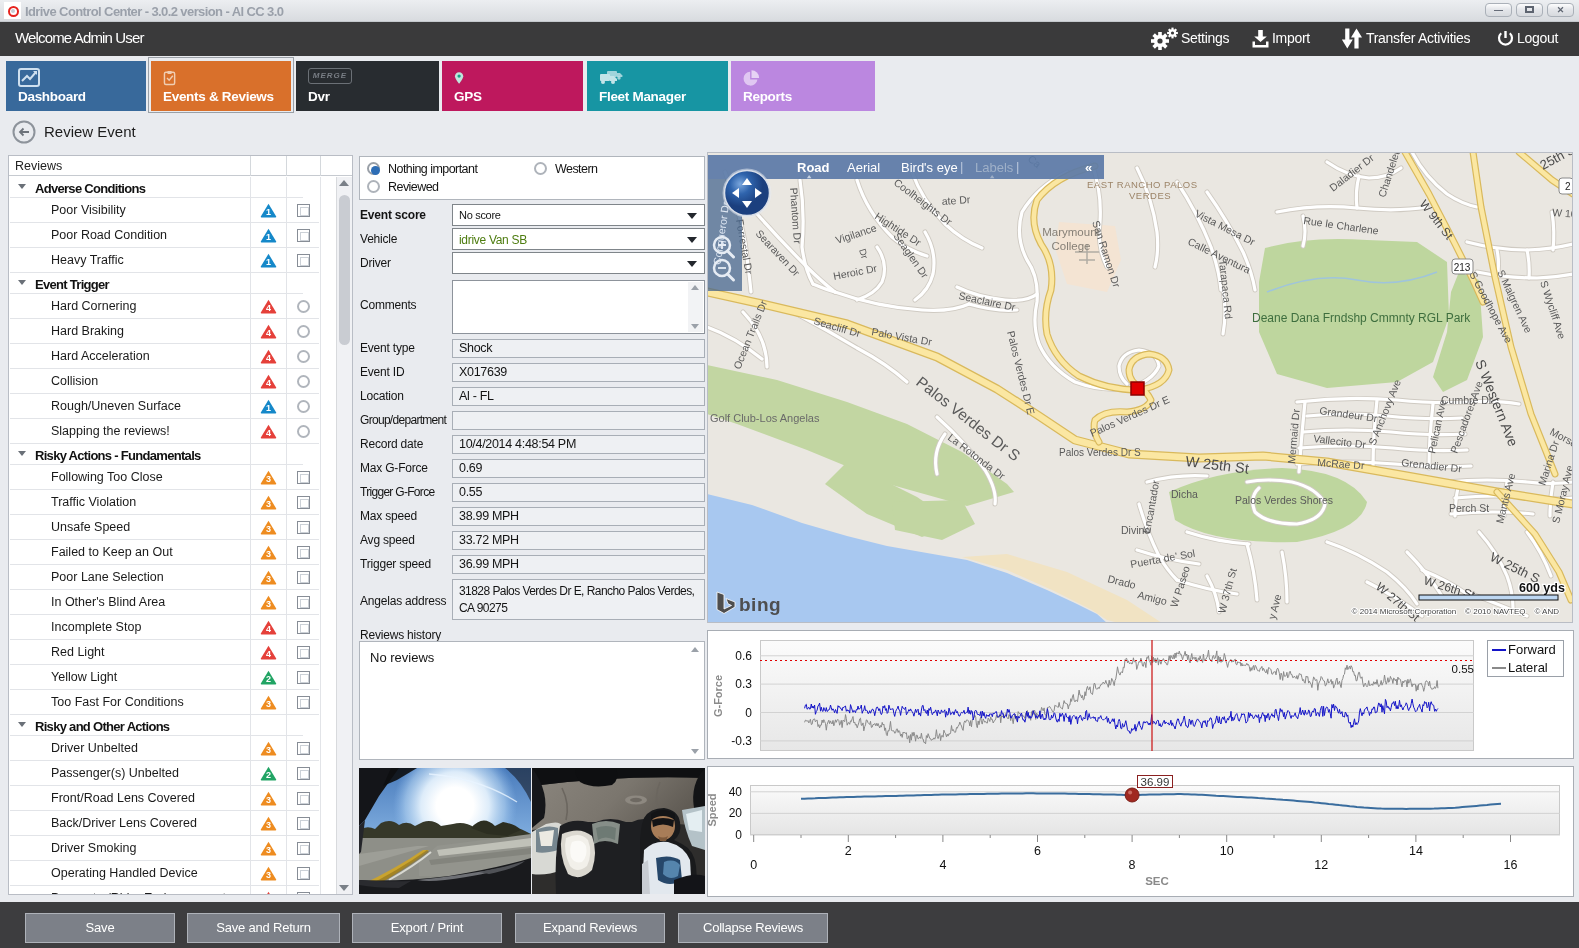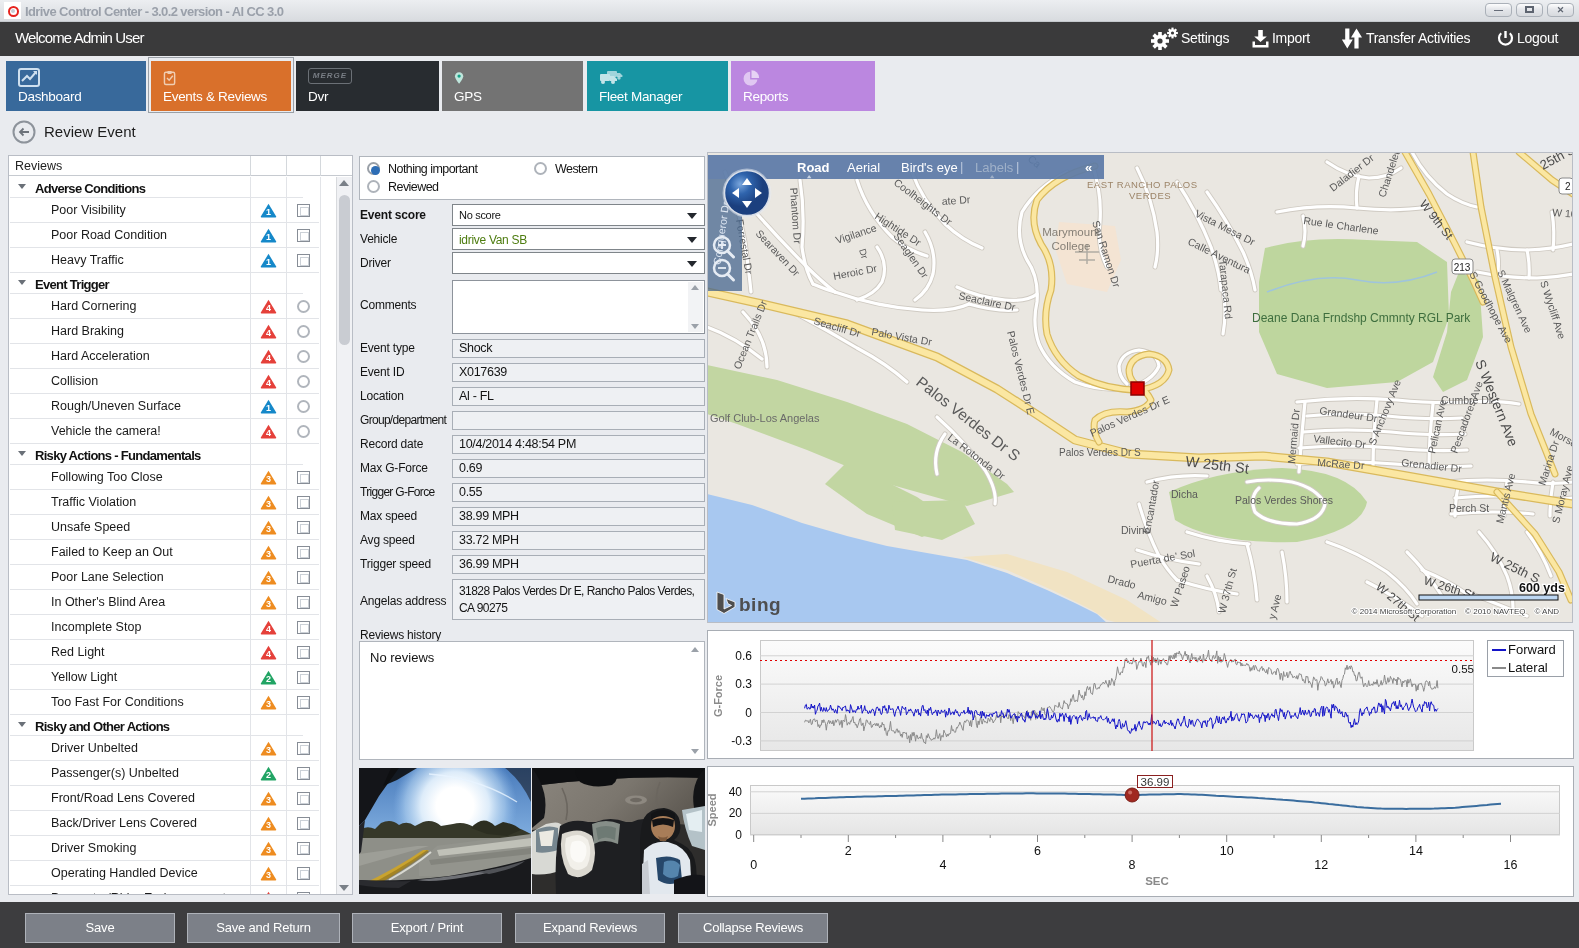--- a/index.html
+++ b/index.html
@@ -9,21 +9,21 @@
 .title-ico:before{content:"";position:absolute;left:3.5px;top:3.5px;width:7px;height:7px;border:2.6px solid #e6231e;border-radius:50%}
 .title-ico:after{content:"";position:absolute;left:6.5px;top:6.5px;width:4px;height:4px;background:#c8ccd2;border-radius:50%}
 .title-txt{left:25px;top:4px;font-size:13px;font-weight:bold;color:#9aa0aa;letter-spacing:-0.6px}
 .winbtn{top:3px;width:27px;height:14px;background:linear-gradient(#fdfdfe,#e4e6ea 45%,#d7dade);border:1px solid #aab0b8;border-radius:4px;color:#5d6470;font-size:9px;font-weight:bold;text-align:center;line-height:12px}
 
 .topbar{left:0;top:22px;width:1579px;height:34px;background:#3a3a3b;color:#fff}
 .welcome{left:15px;top:29px;font-size:15px;color:#fff;letter-spacing:-0.85px}
 .menuitem{top:30px;font-size:14px;color:#fff;letter-spacing:-0.3px}
 
 .tab{top:61px;height:50px;color:#fff}
-.tab .lbl{position:absolute;left:12px;bottom:7px;font-size:13.5px;font-weight:normal;letter-spacing:-0.3px}
+.tab .lbl{position:absolute;left:12px;bottom:7px;font-size:13.5px;font-weight:bold;letter-spacing:-0.3px}
 .tab .ico{position:absolute;left:12px;top:7px;width:22px;height:20px}
 .seltab-outline{left:148px;top:57px;width:146px;height:56px;border:1px solid #9aa0a7}
 .crumbtxt{left:44px;top:123px;font-size:15px;color:#1c1c1c}
 
 .leftpanel{left:8px;top:155px;width:345px;height:740px;background:#fff;border:1px solid #b9bdc5;overflow:hidden}
 .lp-head{position:absolute;left:0;top:0;width:343px;height:20px;border-bottom:1px solid #c6cad0;font-size:12.5px;color:#222}
 .lp-head span{position:absolute;left:6px;top:3px}
 .vline{position:absolute;top:0;width:1px;background:#d4d8dc}
 .trow{position:absolute;left:1px;width:309px;border-bottom:1px solid #e2e4e8}
 .trow .nm{position:absolute;left:41px;top:5px;font-size:12.5px;color:#1a1a1a}
@@ -115,21 +115,21 @@
       <rect x="2" y="2" width="14" height="17" rx="2" fill="none" stroke="#f0cdb2" stroke-width="2"></rect>
       <rect x="6" y="0.5" width="6" height="4" rx="1" fill="#f0cdb2"></rect>
       <path d="M5.5 10l3 3 5-6" fill="none" stroke="#f0cdb2" stroke-width="2"></path>
     </svg>
  <span class="lbl">Events &amp; Reviews</span>
   </div>
 <div class="abs tab" style="left:296px;width:143px;background:#282c30">
  <div class="ico" style="width:44px;height:16px;border:1px solid #6b7076;border-radius:3px;color:#787d84;font-size:8px;font-style:italic;font-weight:bold;text-align:center;line-height:14px;letter-spacing:1px">MERGE</div>
  <span class="lbl">Dvr</span>
   </div>
-<div class="abs tab" style="left:442px;width:141px;background:#737373">
+<div class="abs tab" style="left:442px;width:141px;background:#be185d">
  <svg class="ico" viewBox="0 0 22 20" style="width:14px">
       <path d="M8 1 C4 1 1.5 4 1.5 7.2 C1.5 11 8 19 8 19 S14.5 11 14.5 7.2 C14.5 4 12 1 8 1 Z" fill="#bfe6dc"></path>
       <circle cx="8" cy="7" r="2.6" fill="#13a287"></circle>
     </svg>
  <span class="lbl">GPS</span>
   </div>
 <div class="abs tab" style="left:587px;width:141px;background:#1795a3">
  <svg class="ico" viewBox="0 0 26 20" style="width:26px">
       <g fill="#c3e4e8">
         <rect x="1" y="6" width="10" height="7" rx="1"></rect>
@@ -247,21 +247,21 @@
       <span class="nm">Rough/Uneven Surface</span>
       <span class="tri" style="top:5px">
         <svg width="17" height="15" viewBox="0 0 17 15">
           <path d="M8.5 0.8 L16.2 13.6 Q16.6 14.4 15.6 14.4 L1.4 14.4 Q0.4 14.4 0.8 13.6 Z" fill="#1588c9"></path>
           <text x="8.5" y="12.3" font-size="9" font-weight="bold" fill="#fff" text-anchor="middle" font-family="Liberation Sans,sans-serif">1</text>
         </svg>
       </span>
       <span class="rdo" style="top:6px"></span>
     </div>
 <div class="trow" style="top:263px;height:25px">
-      <span class="nm">Vehicle the camera!</span>
+      <span class="nm">Slapping the reviews!</span>
       <span class="tri" style="top:5px">
         <svg width="17" height="15" viewBox="0 0 17 15">
           <path d="M8.5 0.8 L16.2 13.6 Q16.6 14.4 15.6 14.4 L1.4 14.4 Q0.4 14.4 0.8 13.6 Z" fill="#e5403a"></path>
           <text x="8.5" y="12.3" font-size="9" font-weight="bold" fill="#fff" text-anchor="middle" font-family="Liberation Sans,sans-serif">4</text>
         </svg>
       </span>
       <span class="rdo" style="top:6px"></span>
     </div>
 <div class="grow" style="top:288px;height:21px">
       <span class="ar"></span>

